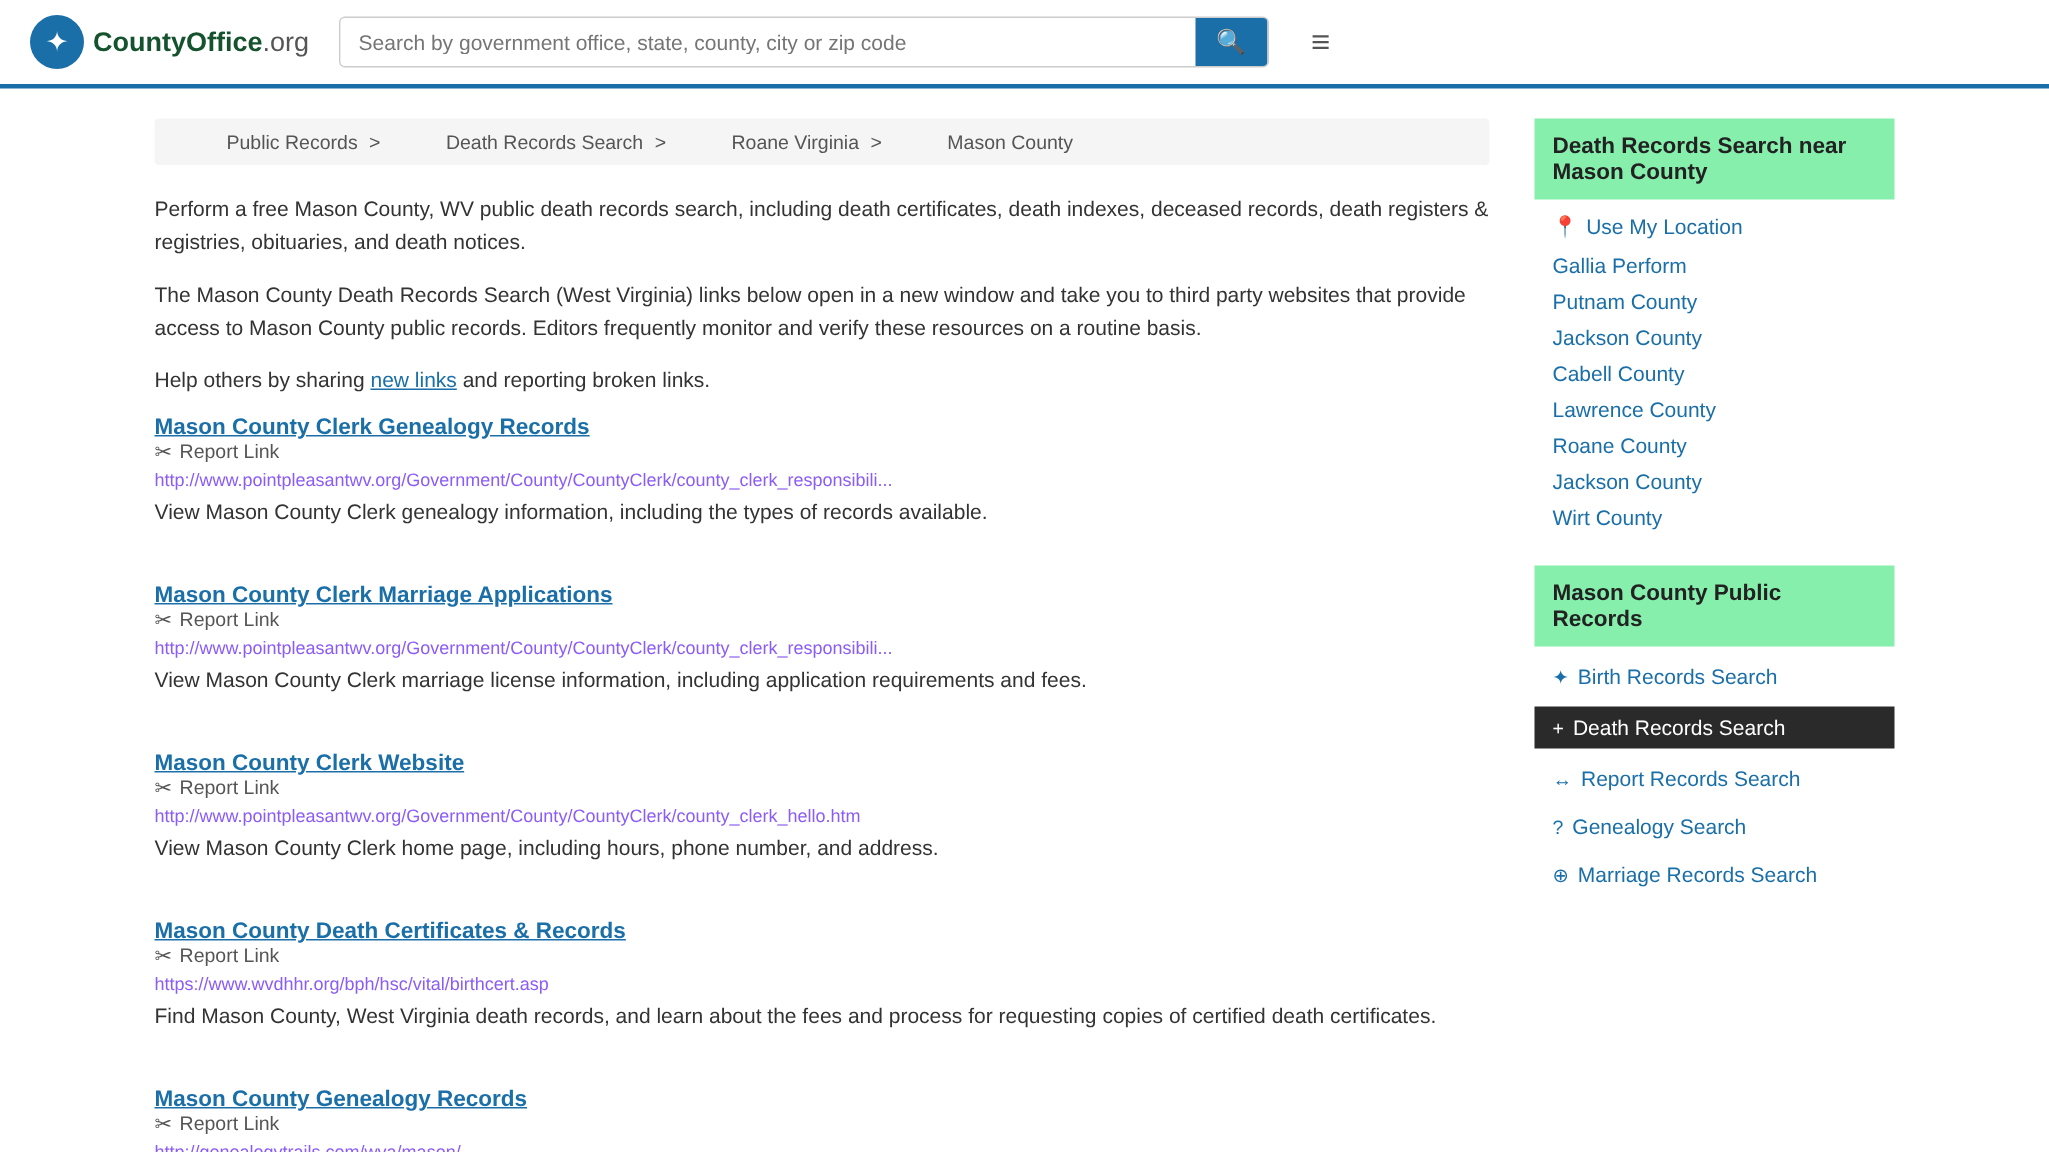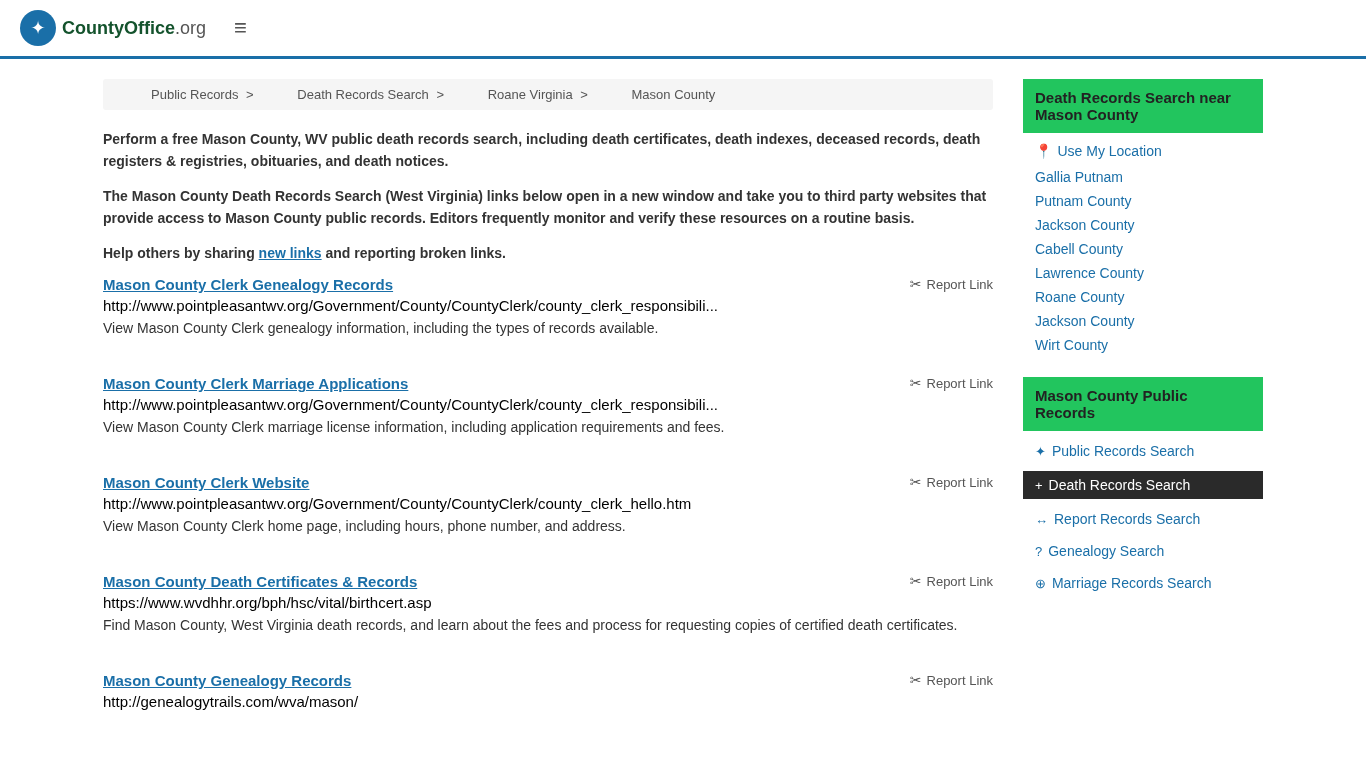--- a/index.html
+++ b/index.html
@@ -102,37 +102,37 @@
       text-decoration: none;
       margin-left: 36px;
     }
     .breadcrumb span { margin: 0 4px; }
 
     .description {
       font-size: 14px;
       line-height: 1.6;
       margin-bottom: 12px;
       color: #333;
-      font-weight: bold;
     }
     .description a {
       color: #1a6fa8;
       text-decoration: underline;
     }
 
     
     .result-item {
       margin-bottom: 26px;
       padding-bottom: 10px;
     }
     .result-header {
       display: flex;
-      align-items: center;
+      align-items: flex-start;
       justify-content: space-between;
       margin-bottom: 4px;
+      flex-direction: column;
     }
     .result-title {
       font-size: 15px;
       font-weight: bold;
       color: #1a6fa8;
       text-decoration: underline;
       cursor: pointer;
     }
     .report-link {
       display: flex;
@@ -140,40 +140,40 @@
       gap: 5px;
       font-size: 13px;
       color: #555;
       cursor: pointer;
       white-space: nowrap;
     }
     .report-icon {
       font-size: 14px;
     }
     .result-url {
-      font-size: 15px;
-      color: #000000;
+      font-size: 12px;
+      color: #8b5cf6;
       margin-bottom: 4px;
     }
     .result-desc {
       font-size: 14px;
       color: #333;
       line-height: 1.5;
     }
 
     
     .sidebar {
       width: 240px;
       flex-shrink: 0;
     }
     .sidebar-section {
       margin-bottom: 20px;
     }
     .sidebar-heading {
-      background: #22c55e;
+      background: #86efac;
       padding: 10px 12px;
       font-size: 15px;
       font-weight: bold;
       color: #222;
       margin-bottom: 4px;
     }
     .sidebar-list {
       list-style: none;
       padding: 0;
     }
@@ -230,20 +230,24 @@
 </head>
 <body>
 
 <header class="header">
   <a class="logo-area" href="#">
     <div class="logo-icon">✦</div>
     <span class="logo-text">
       <span>CountyOffice</span><span style="color:#555;font-weight:normal">.org</span>
     </span>
   </a>
+  <div class="search-bar">
+    <input type="text" placeholder="Search by government office, state, county, city or zip code" style="">
+    <button>🔍</button>
+  </div>
   <div class="hamburger">≡</div>
 </header>
 
 <div class="main-container">
 
   <div class="content">
 
 
     <div class="breadcrumb">
       <a href="#">Public Records</a>
@@ -323,38 +327,38 @@
 
   <div class="sidebar">
 
     <div class="sidebar-section">
       <div class="sidebar-heading">Death Records Search near Mason County</div>
       <div class="use-location">
         <span class="pin-icon">📍</span>
         <a href="#">Use My Location</a>
       </div>
       <ul class="sidebar-list" id="nearby-list">
-          <li><a href="#">Gallia Putnam</a></li>
+          <li><a href="#">Gallia Perform</a></li>
           <li><a href="#">Putnam County</a></li>
           <li><a href="#">Jackson County</a></li>
           <li><a href="#">Cabell County</a></li>
           <li><a href="#">Lawrence County</a></li>
           <li><a href="#">Roane County</a></li>
           <li><a href="#">Jackson County</a></li>
           <li><a href="#">Wirt County</a></li>
         </ul>
     </div>
 
     <div class="sidebar-section">
       <div class="sidebar-heading">Mason County Public Records</div>
       <ul class="pr-list" id="pr-list">
           <li class="">
             <a href="#">
     <span class="pr-icon">✦</span>
-    <span>Public Records Search</span>
+    <span>Birth Records Search</span>
   </a>
           </li>
           <li class="active">
             <a href="#">
     <span class="pr-icon">+</span>
     <span>Death Records Search</span>
   </a>
           </li>
           <li class="">
             <a href="#">

